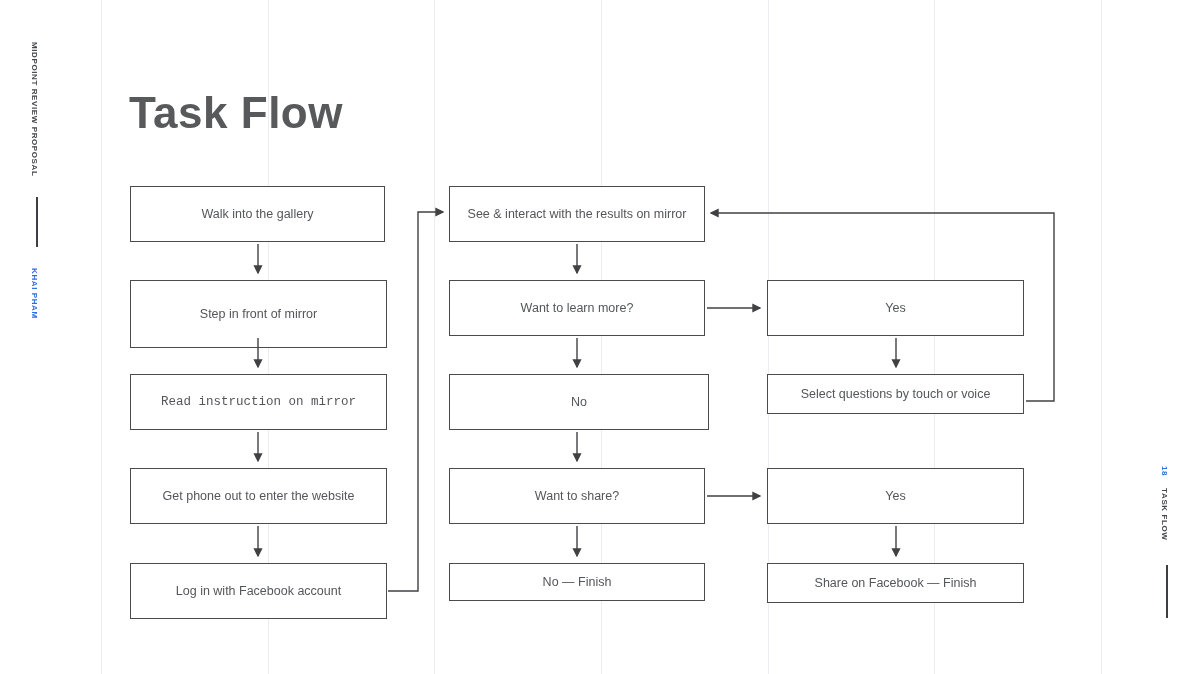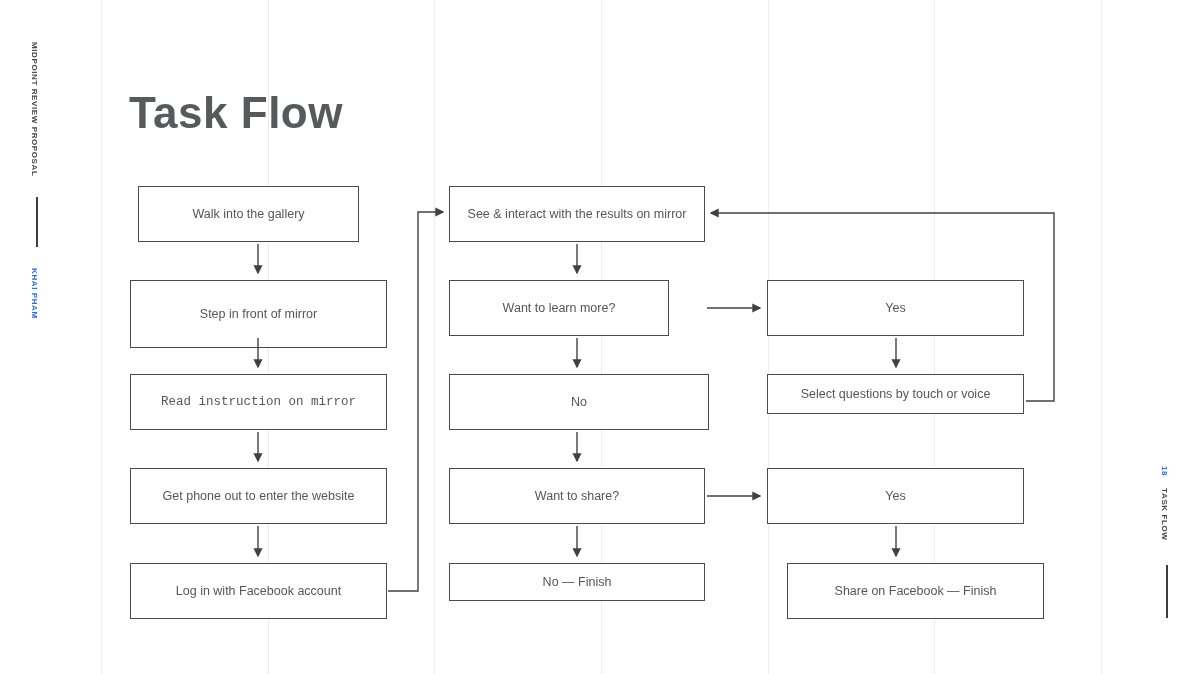--- a/index.html
+++ b/index.html
@@ -84,36 +84,36 @@
 
 <div class="v-text" style="left:1160px; top:466px;">
   <span class="accent gap-after">18</span><span>TASK FLOW</span>
 </div>
 <div class="v-divider" style="left:1166px; top:565px; height:53px;"></div>
 
 <div class="page-title">Task Flow</div>
 
 <div>
 
-  <div class="flow-box" style="left:130px; top:186px; width:221px; height:56px;margin-left:8px;">Walk into the gallery</div>
+  <div class="flow-box" style="left:130px; top:186px; width:255px; height:56px;">Walk into the gallery</div>
   <div class="flow-box" style="left:130px; top:280px; width:257px; height:68px;">Step in front of mirror</div>
   <div class="flow-box" style="left:130px; top:374px; width:257px; height:56px;font-family:Liberation Mono, monospace;">Read instruction on mirror</div>
   <div class="flow-box" style="left:130px; top:468px; width:257px; height:56px;">Get phone out to enter the website</div>
   <div class="flow-box" style="left:130px; top:563px; width:257px; height:56px;">Log in with Facebook account</div>
 
   <div class="flow-box" style="left:449px; top:186px; width:256px; height:56px;">See &amp; interact with the results on mirror</div>
-  <div class="flow-box" style="left:449px; top:280px; width:220px; height:56px;">Want to learn more?</div>
+  <div class="flow-box" style="left:449px; top:280px; width:256px; height:56px;">Want to learn more?</div>
   <div class="flow-box" style="left:449px; top:374px; width:260px; height:56px;">No</div>
   <div class="flow-box" style="left:449px; top:468px; width:256px; height:56px;">Want to share?</div>
   <div class="flow-box" style="left:449px; top:563px; width:256px; height:38px;">No — Finish</div>
 
   <div class="flow-box" style="left:767px; top:280px; width:257px; height:56px;">Yes</div>
   <div class="flow-box" style="left:767px; top:374px; width:257px; height:40px;">Select questions by touch or voice</div>
   <div class="flow-box" style="left:767px; top:468px; width:257px; height:56px;">Yes</div>
-  <div class="flow-box" style="left:767px; top:563px; width:257px; height:56px;margin-left:20px;">Share on Facebook — Finish</div>
+  <div class="flow-box" style="left:767px; top:563px; width:257px; height:40px;">Share on Facebook — Finish</div>
 </div>
 
 <svg class="connector-svg" viewBox="0 0 1200 674" xmlns="http://www.w3.org/2000/svg">
   <defs>
     <marker id="ah" markerWidth="6.5" markerHeight="6.5" refX="5.5" refY="3.25" orient="auto" markerUnits="strokeWidth">
       <path d="M0,0 L6.5,3.25 L0,6.5 Z" fill="#414144"></path>
     </marker>
   </defs>
   <g stroke="#414144" stroke-width="1.4" fill="none">
 

